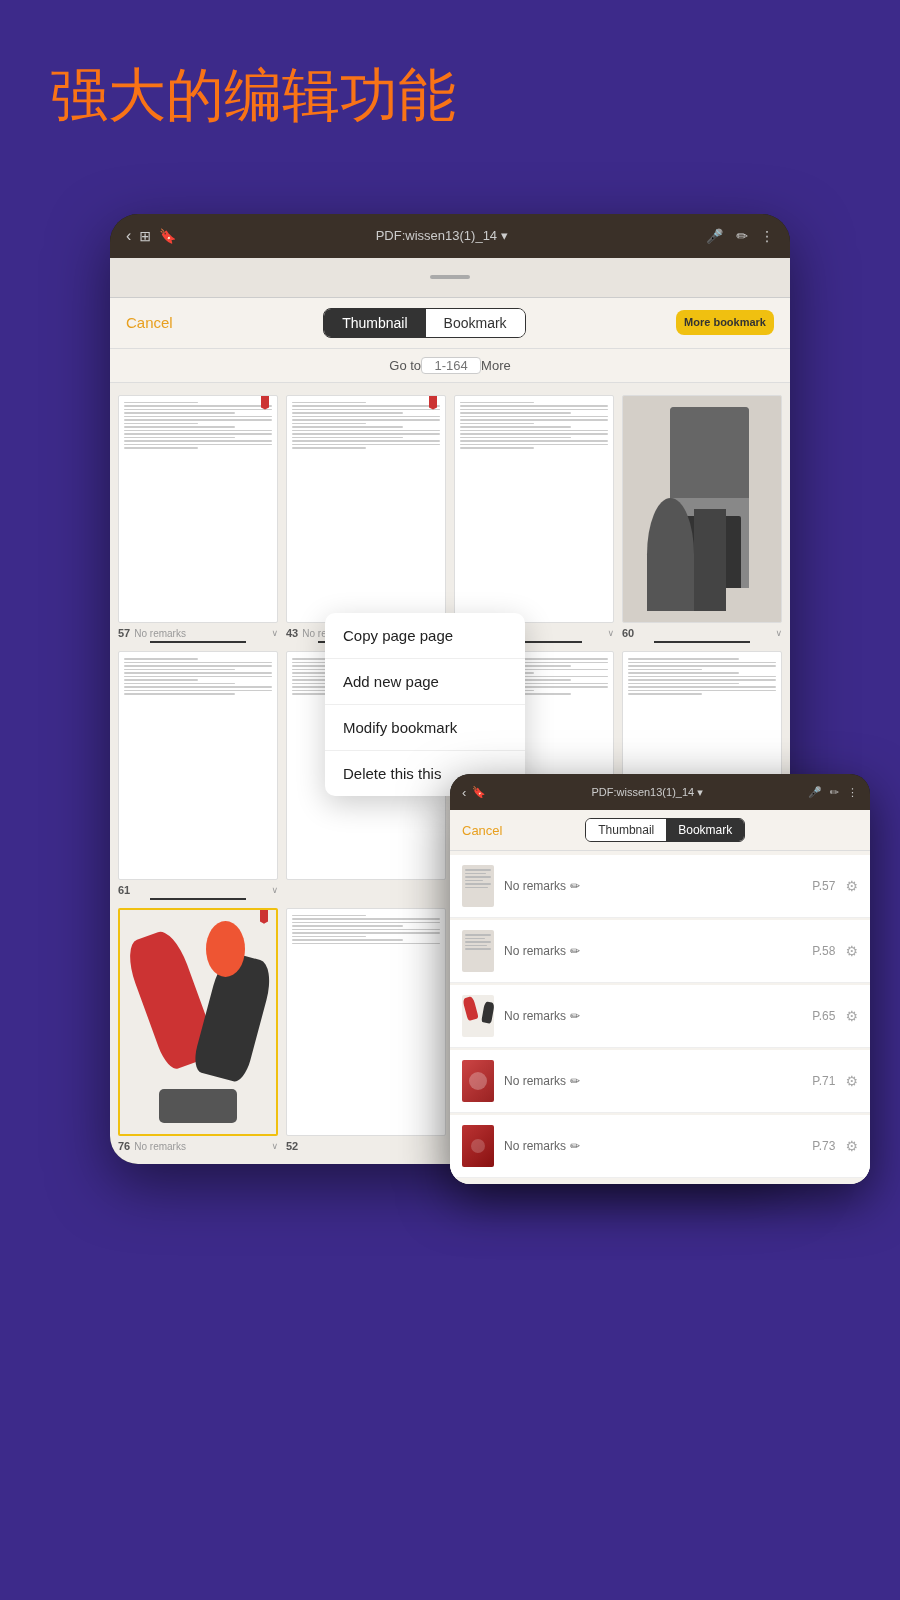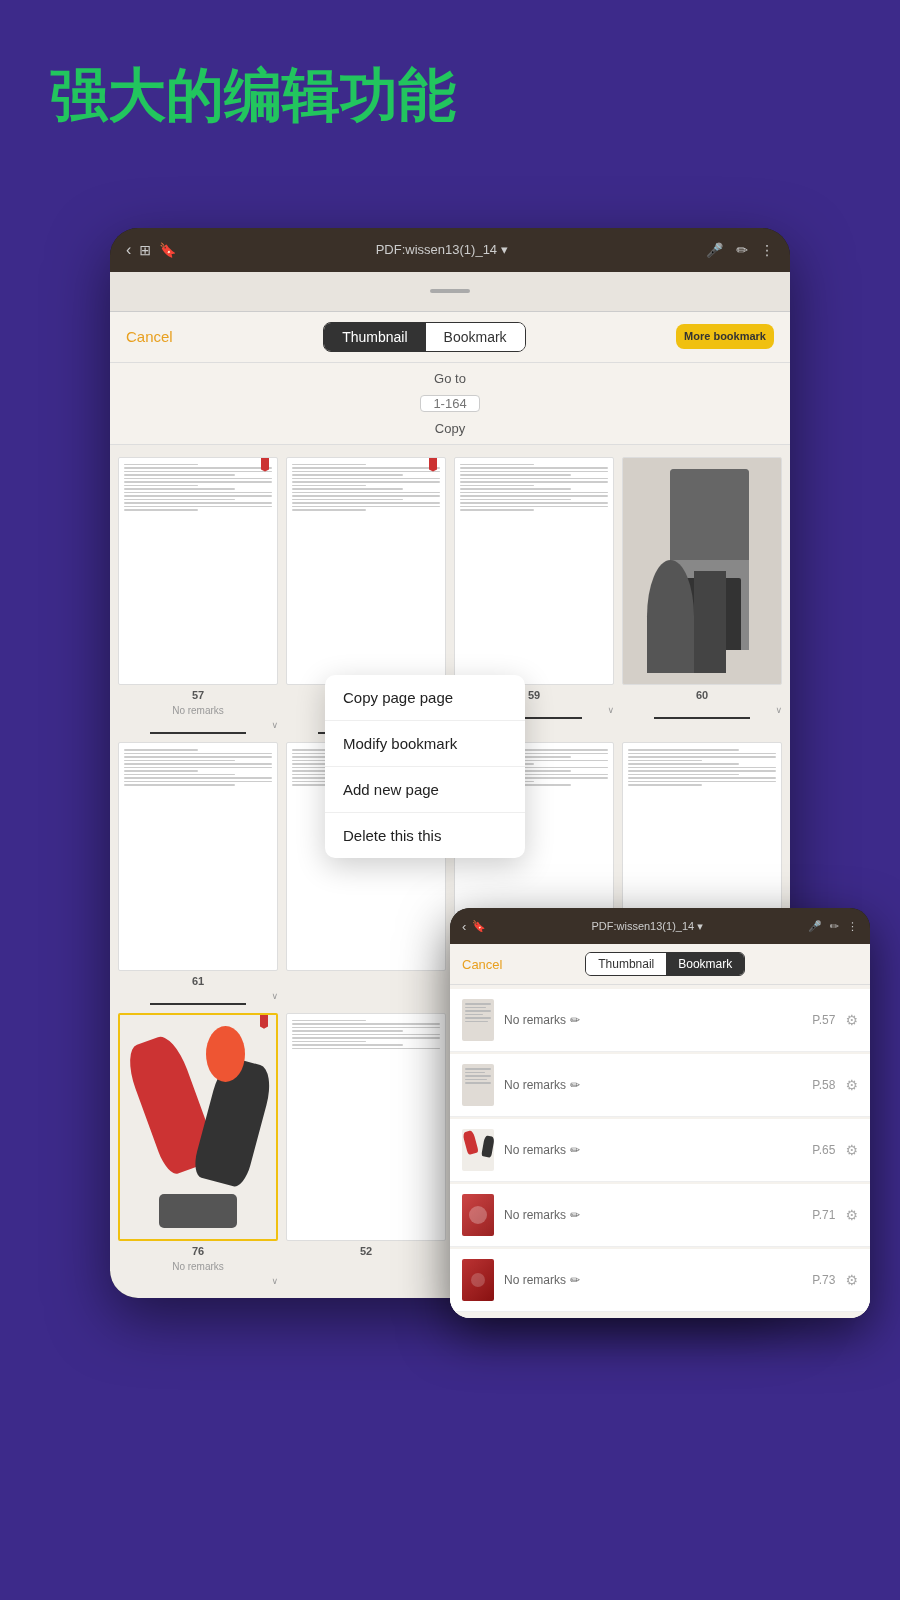--- a/index.html
+++ b/index.html
@@ -11,24 +11,24 @@
       color: #ffffff;
       overflow-x: hidden;
     }
 
     
     .hero-section {
       padding: 60px 50px 40px 50px;
     }
     .hero-title {
       font-size: 58px;
-      font-weight: 700;
-      color: #22c55e;
+      font-weight: 400;
+      color: #f97316;
       line-height: 1.2;
-      margin-bottom: 38px;
+      margin-bottom: 24px;
     }
     .hero-description {
       font-size: 34px;
       font-weight: 400;
       color: #ffffff;
       line-height: 1.6;
     }
 
     
     .device-container {
@@ -134,25 +134,24 @@
       line-height: 1.2;
     }
 
     
     .goto-row {
       background: #f5f2ed;
       padding: 8px 16px;
       display: flex;
       align-items: center;
       justify-content: center;
-      gap: 9px;
+      gap: 0;
       font-size: 13px;
       color: #555;
       border-bottom: 1px solid #ddd;
-      flex-direction: column;
     }
     .goto-input {
       border: 1px solid #ccc;
       border-radius: 4px;
       padding: 0 8px;
       font-size: 13px;
       width: 60px;
       text-align: center;
       background: #fff;
       color: #999;
@@ -206,21 +205,20 @@
       background: #e8e0d5;
     }
 
     .thumb-label-row {
       display: flex;
       align-items: center;
       justify-content: flex-start;
       width: 100%;
       margin-top: 4px;
       gap: 4px;
-      flex-direction: column;
     }
     .thumb-page-num {
       font-size: 11px;
       color: #555;
       font-weight: 600;
     }
     .thumb-remark {
       font-size: 10px;
       color: #999;
     }
@@ -477,21 +475,21 @@
         <div class="tab-group">
           <div class="tab-item active">Thumbnail</div>
           <div class="tab-item">Bookmark</div>
         </div>
         <div class="more-options-btn">More bookmark</div>
       </div>
 
       <div class="goto-row">
         <span>Go to</span>
         <input class="goto-input" type="text" placeholder="1-164" style="">
-        <span>Copy</span>
+        <span>More</span>
       </div>
 
       <div class="thumbnail-grid">
 
         <div class="thumb-item">
           <div class="thumb-page">
             <div class="page-lines-container">
               <div class="pl s"></div>
                 <div class="pl f"></div>
                 <div class="pl f"></div>
@@ -708,22 +706,22 @@
                 <div class="pl f"></div>
             </div>
           </div>
           <div class="thumb-label-row">
             <span class="thumb-page-num">52</span>
           </div>
         </div>
 
         <div class="context-menu">
           <div class="context-menu-item">Copy page page</div>
+          <div class="context-menu-item">Add new page</div>
           <div class="context-menu-item">Modify bookmark</div>
-          <div class="context-menu-item">Add new page</div>
           <div class="context-menu-item">Delete this this</div>
         </div>
 
       </div>
     </div>
 
     <div class="tablet-secondary">
 
       <div class="statusbar">
         <div style="display:flex;align-items:center;gap:6px;">

